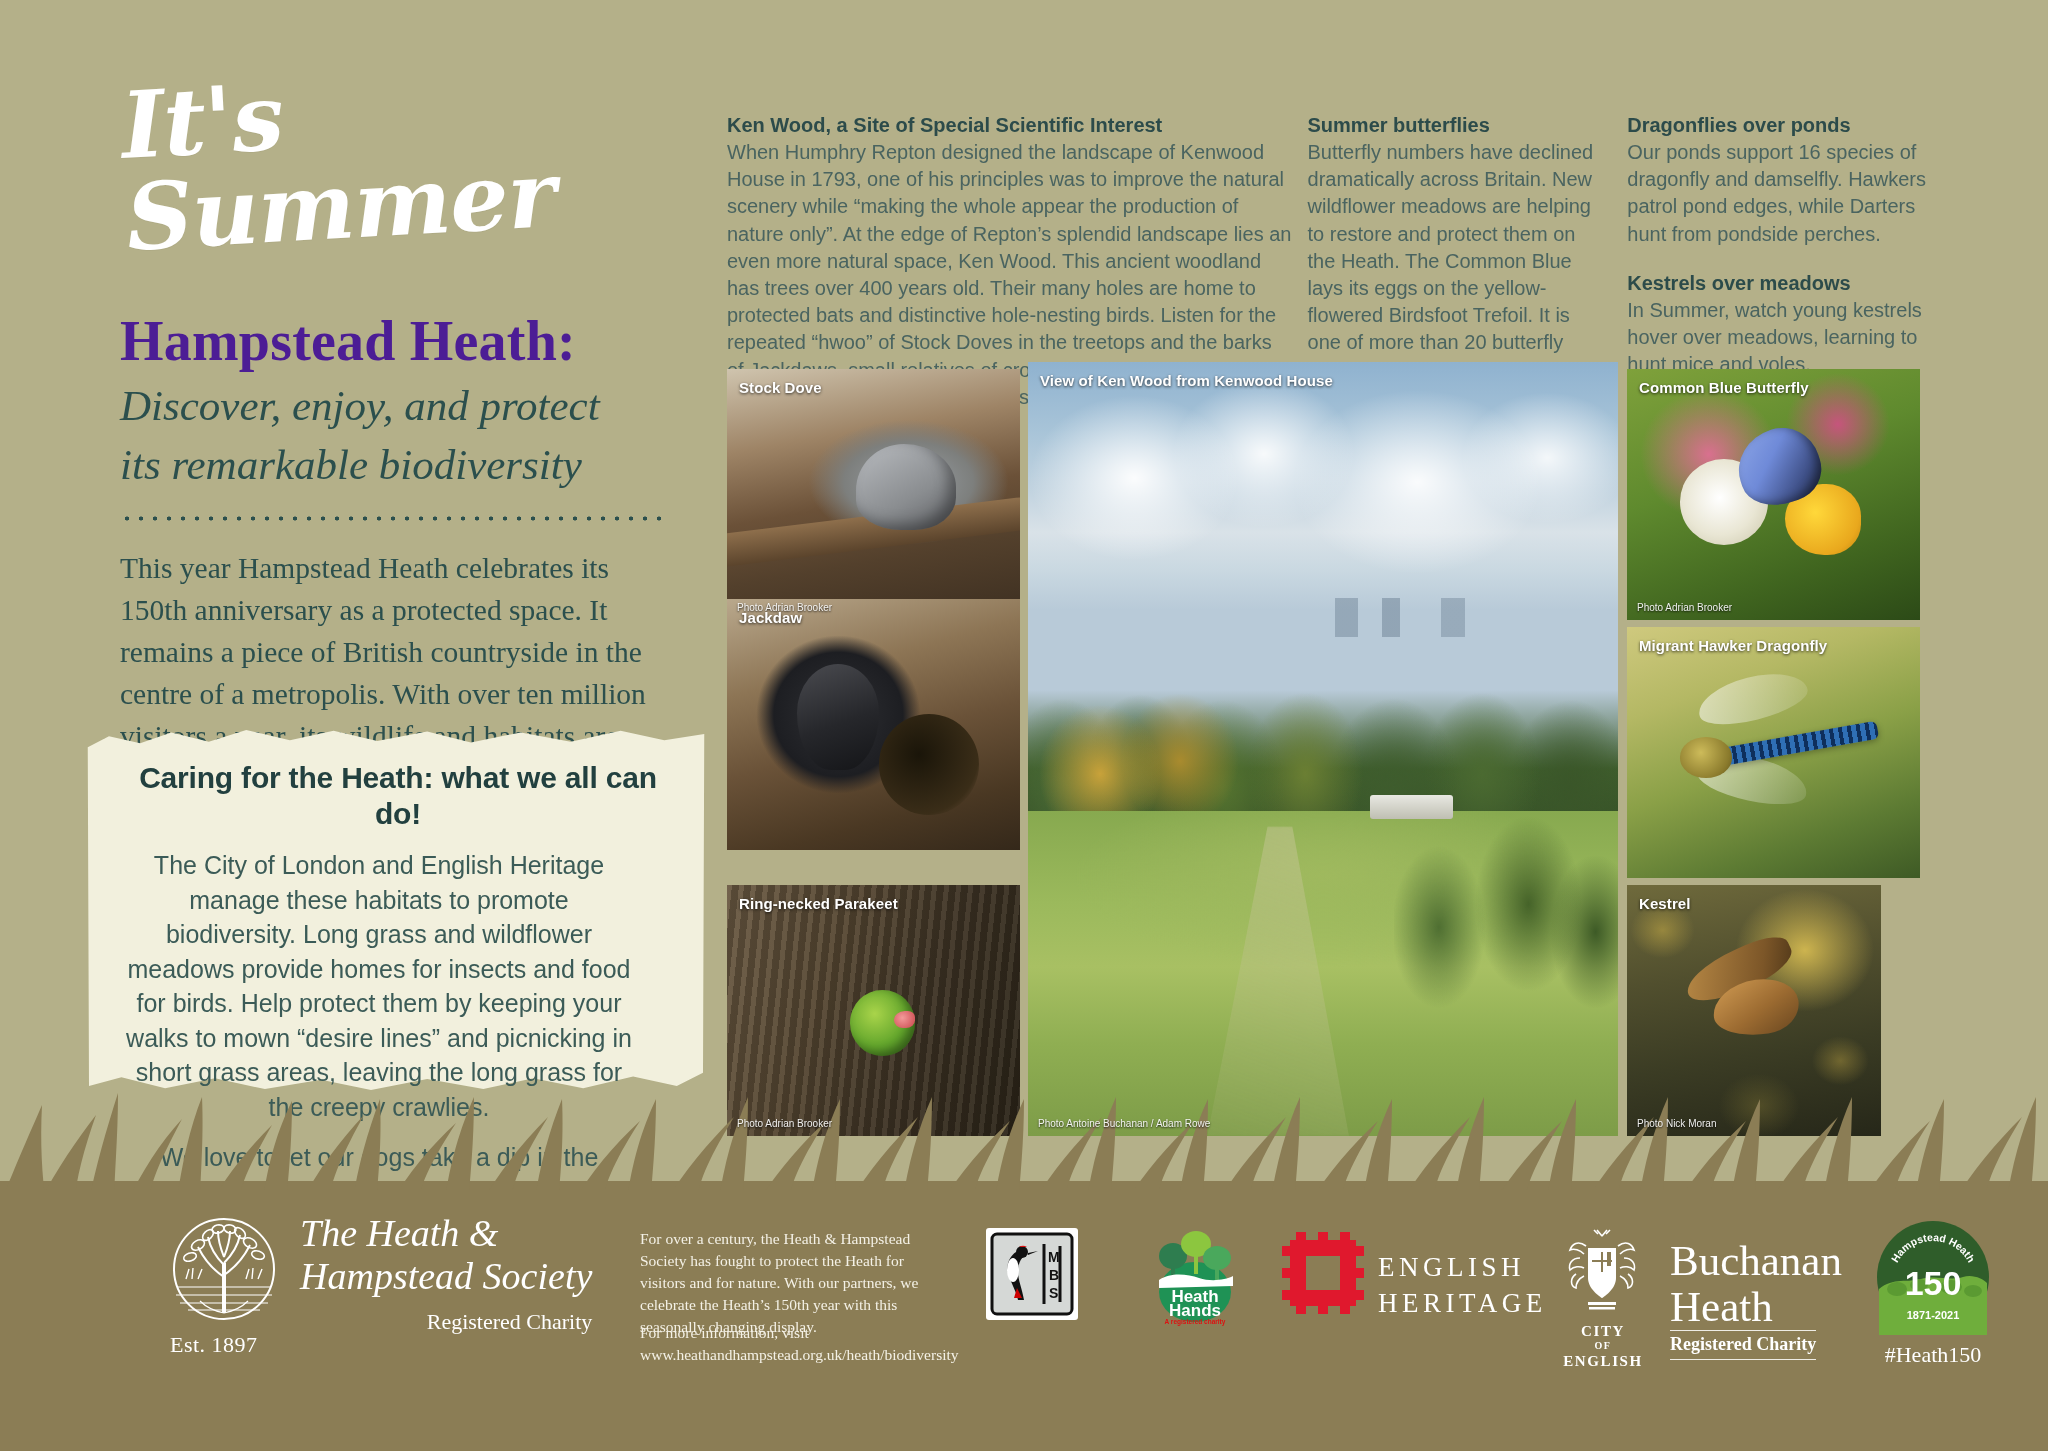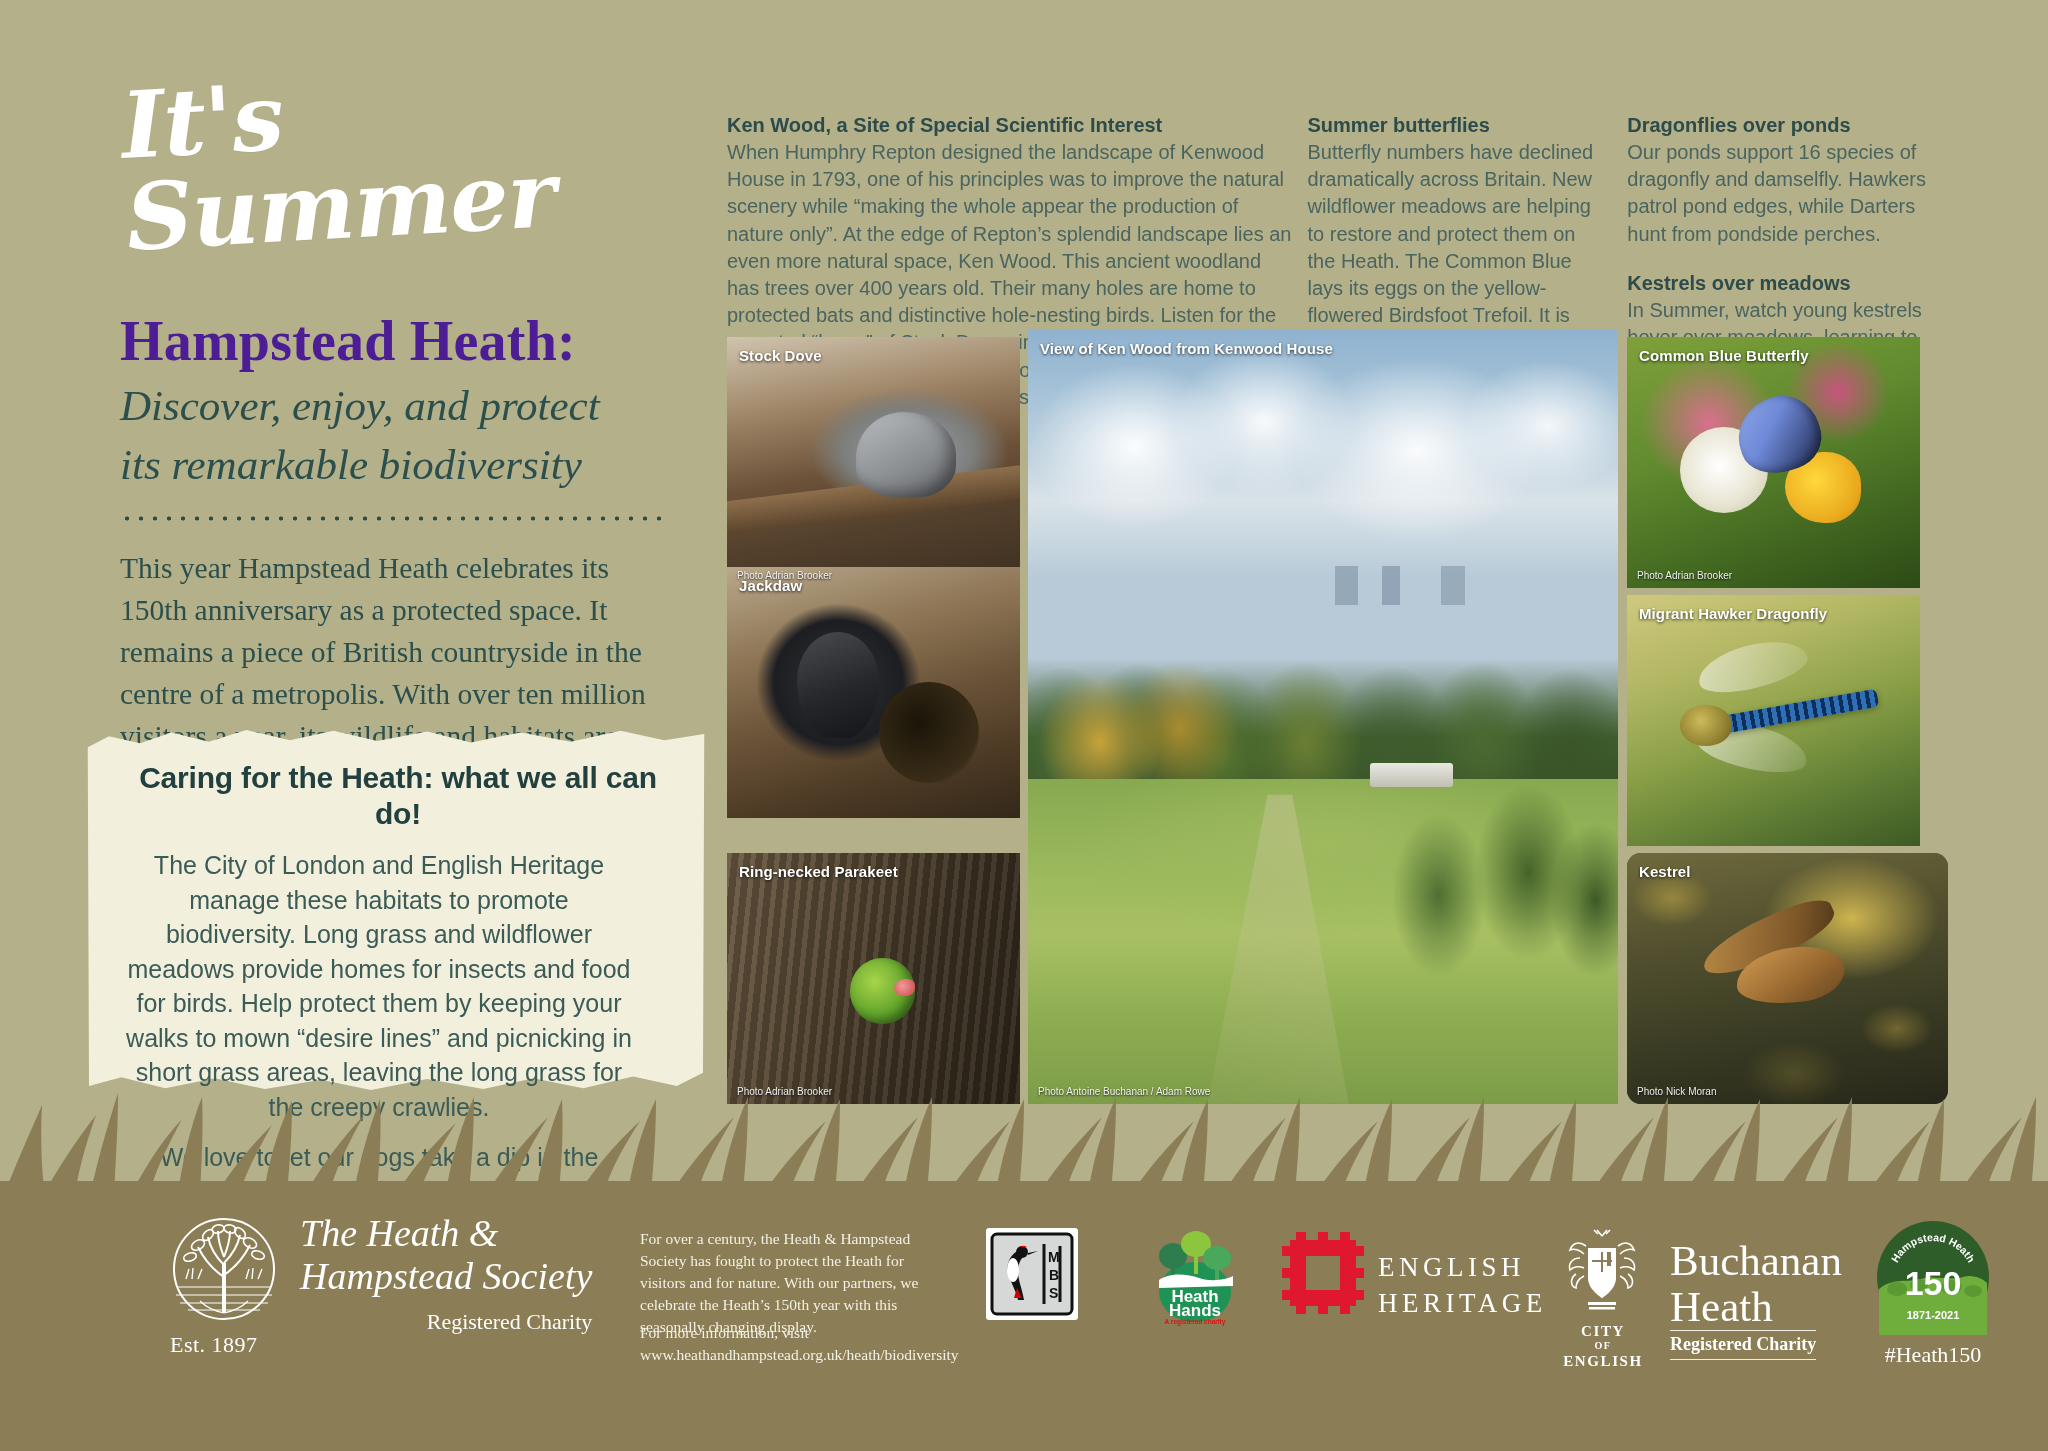--- a/index.html
+++ b/index.html
@@ -173,20 +173,21 @@
     color: #4a6460;
     margin-top: 1px;
   }
   .art-h.spaced { margin-top: 22px; }
 
   
   .photo {
     position: absolute;
     overflow: hidden;
     background: #0c4a6e;
+    margin-top: 32px;
   }
   .photo .cap {
     position: absolute;
     left: 12px;
     top: 10px;
     font-family: "Liberation Sans", sans-serif;
     font-size: 15px;
     font-weight: 700;
     color: #ffffff;
     text-shadow: 0 1px 3px rgba(0,0,0,0.75);
@@ -204,21 +205,21 @@
     z-index: 5;
   }
 
   
   #ph-stockdove { left: 727px; top: 337px; width: 293px; height: 251px; }
   #ph-jackdaw  { left: 727px; top: 567px; width: 293px; height: 251px; }
   #ph-parakeet { left: 727px; top: 853px; width: 293px; height: 251px; }
   #ph-kenwood  { left: 1028px; top: 330px; width: 590px; height: 774px; }
   #ph-butterfly{ left: 1627px; top: 337px; width: 293px; height: 251px; }
   #ph-dragonfly{ left: 1627px; top: 595px; width: 293px; height: 251px; }
-  #ph-kestrel  { left: 1627px; top: 853px; width: 321px; height: 251px; border-radius: 14px; }
+  #ph-kestrel  { left: 1627px; top: 853px; width: 254px; height: 251px; }
 
   .ph-sky-bg   { position:absolute; inset:0; }
 
   
   #ph-stockdove .ph-sky-bg {
     background:
       radial-gradient(ellipse 55% 40% at 62% 45%, #9aa0a6 0%, #7d7f7d 40%, transparent 62%),
       linear-gradient(170deg, #cfc4ae 0%, #9e8466 28%, #6b5138 52%, #53402c 72%, #3c2e20 100%);
   }
   #ph-stockdove .dove {

